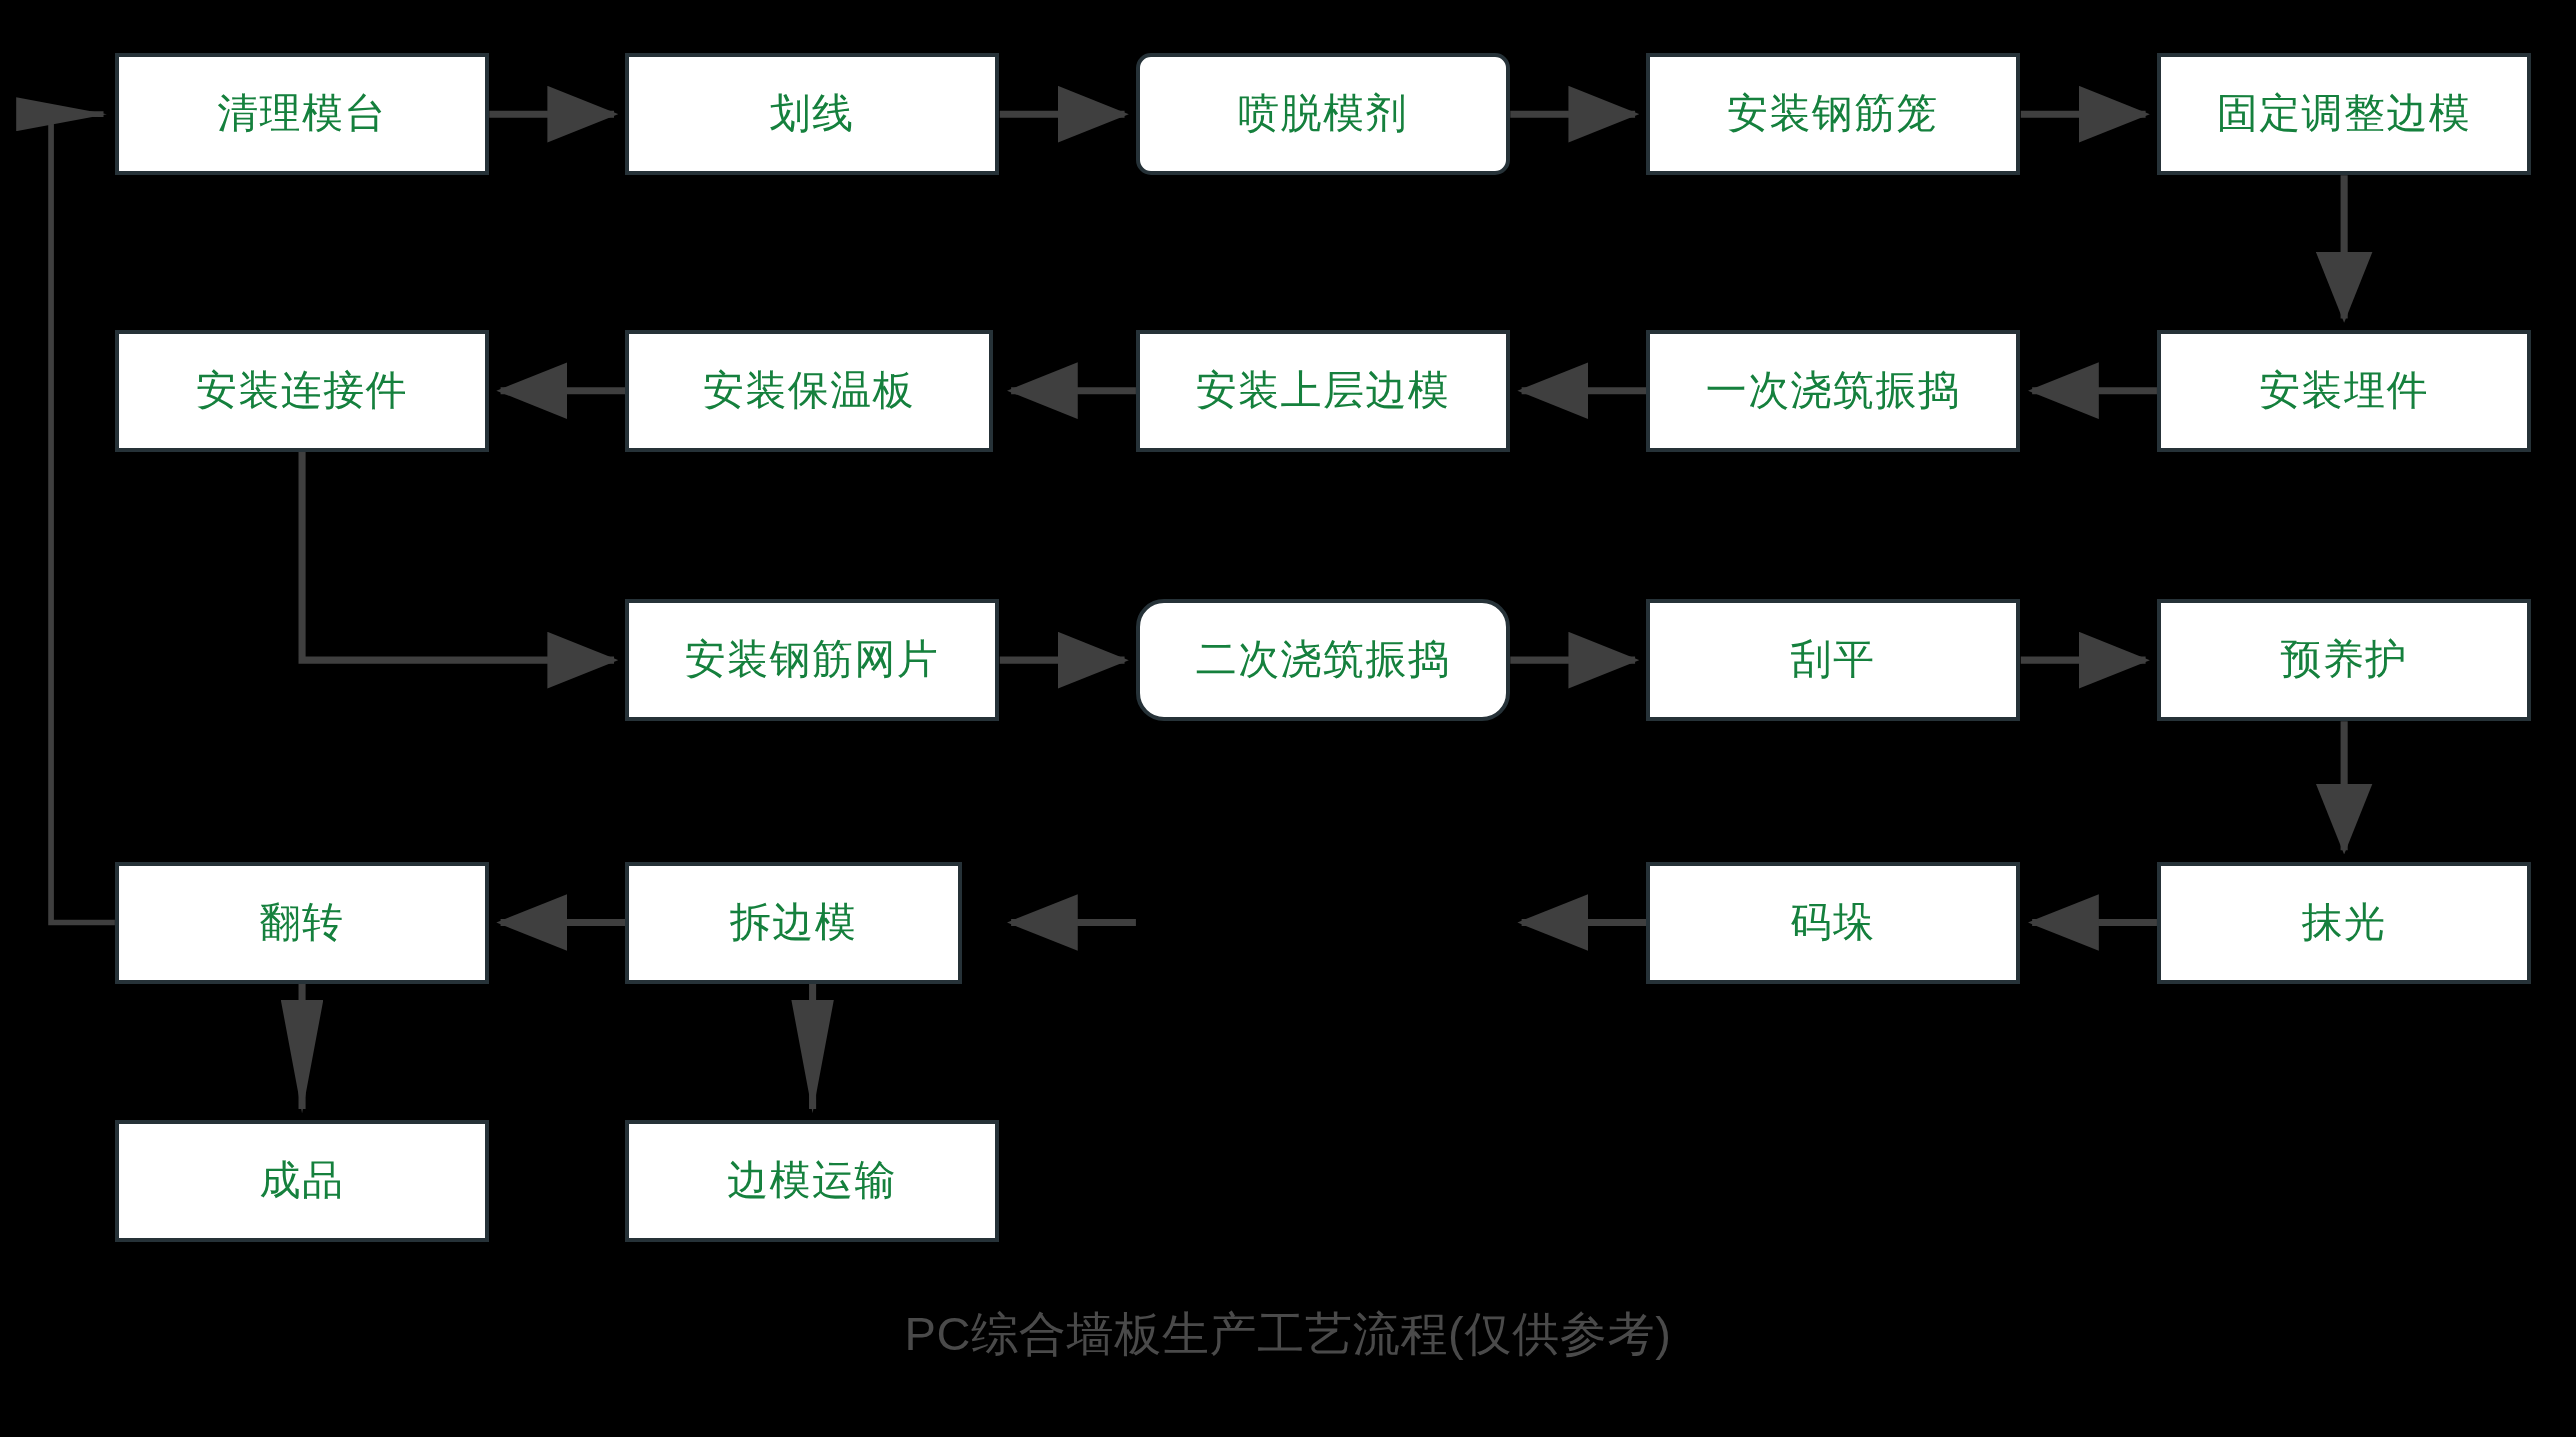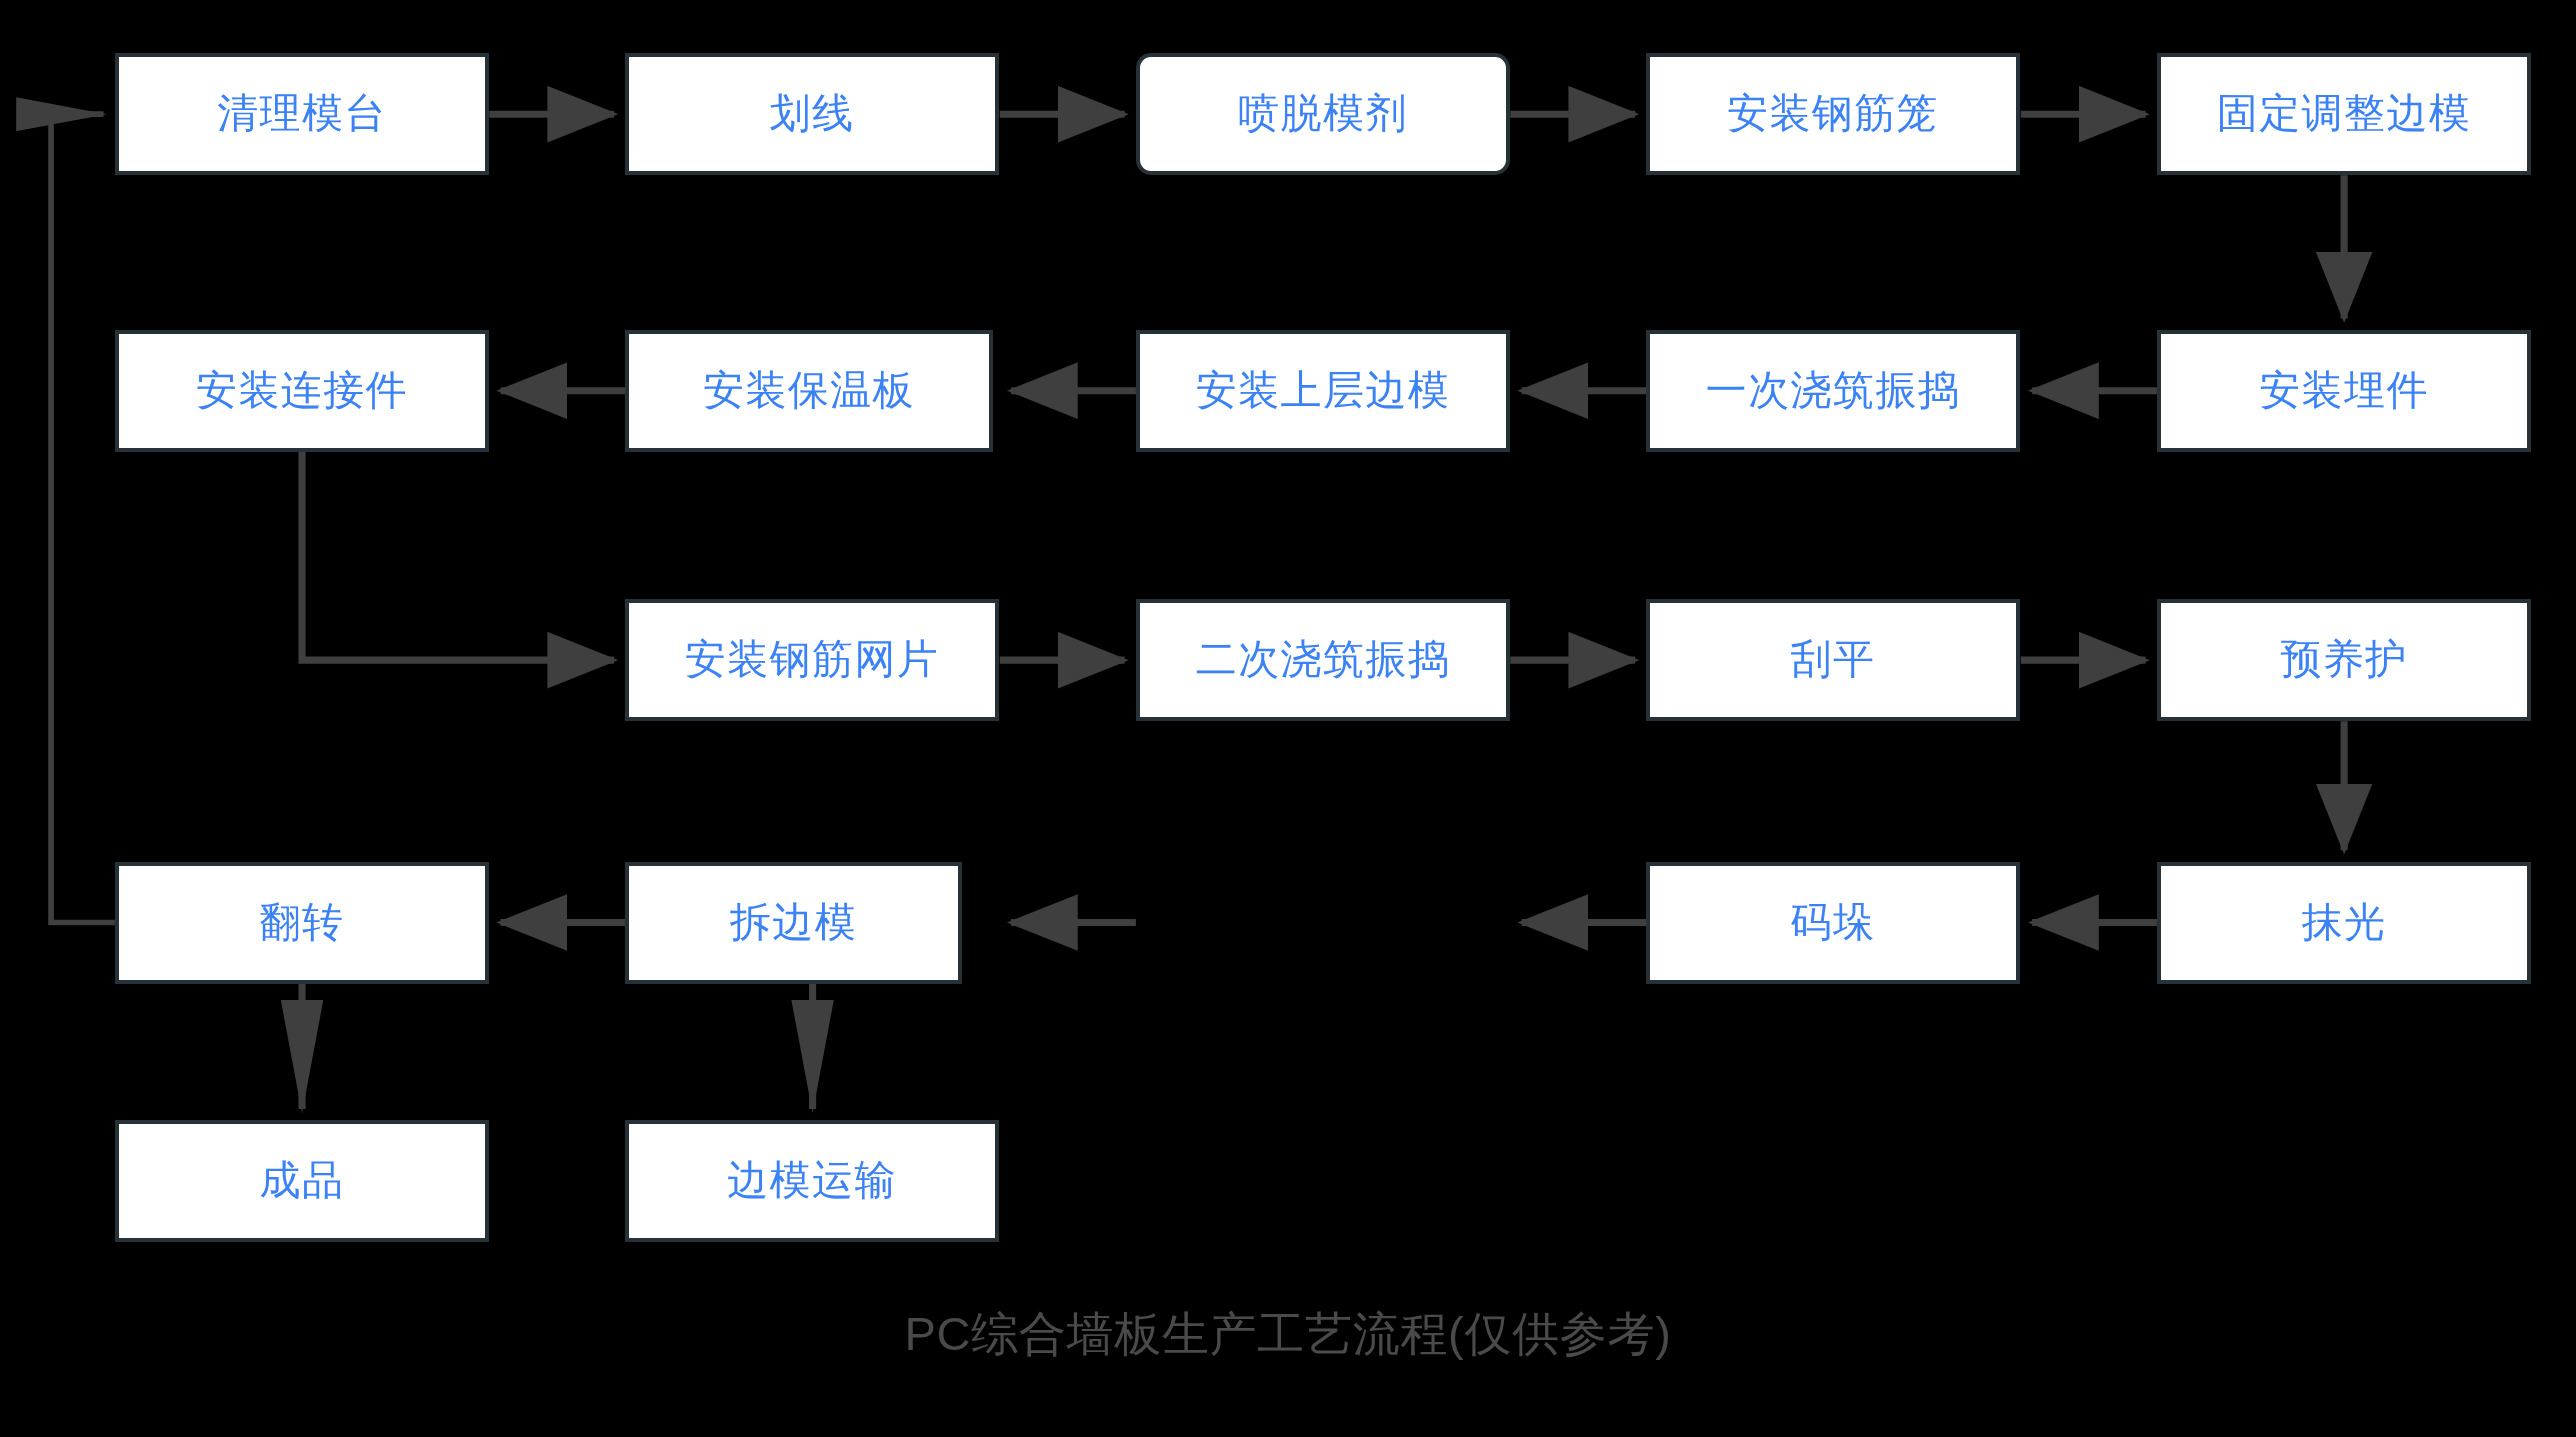--- a/index.html
+++ b/index.html
@@ -26,21 +26,21 @@
     position: absolute;
     box-sizing: border-box;
     background: #FFFFFF;
     border: 4.3px solid #263238;
     display: flex;
     align-items: center;
     justify-content: center;
     text-align: center;
   }
   .node-label {
-    color: #3b82f6;
+    color: #15803d;
     font-size: 41px;
     line-height: 1.1;
     letter-spacing: 1.4px;
     white-space: nowrap;
     font-family: "Liberation Sans", "DejaVu Sans", sans-serif;
   }
   #caption {
     position: absolute;
     left: 0;
     top: 1303px;
@@ -131,21 +131,21 @@
   <div class="node" style="left:1646px;top:330px;width:374px;height:122px;">
     <span class="node-label">一次浇筑振捣</span>
   </div>
   <div class="node" style="left:2157px;top:330px;width:374px;height:122px;">
     <span class="node-label">安装埋件</span>
   </div>
 
   <div class="node" style="left:625px;top:599px;width:374px;height:122px;">
     <span class="node-label">安装钢筋网片</span>
   </div>
-  <div class="node" style="left:1136px;top:599px;width:374px;height:122px;">
+  <div class="node" style="left:1136px;top:599px;width:374px;height:122px;border-radius:28px;">
     <span class="node-label">二次浇筑振捣</span>
   </div>
   <div class="node" style="left:1646px;top:599px;width:374px;height:122px;">
     <span class="node-label">刮平</span>
   </div>
   <div class="node" style="left:2157px;top:599px;width:374px;height:122px;">
     <span class="node-label">预养护</span>
   </div>
 
   <div class="node" style="left:115px;top:862px;width:374px;height:122px;">

